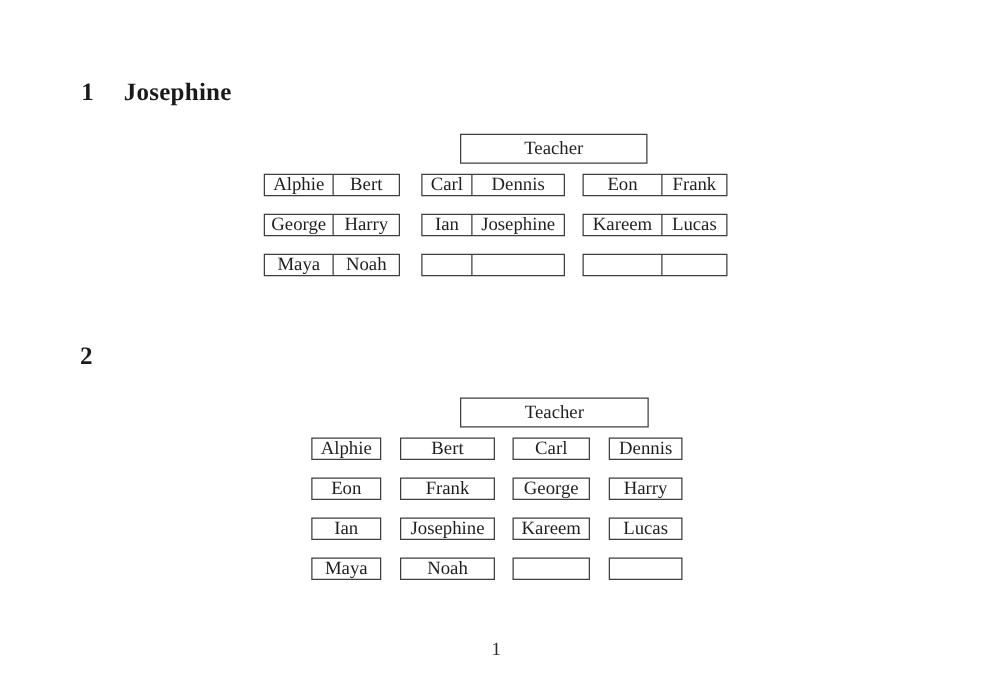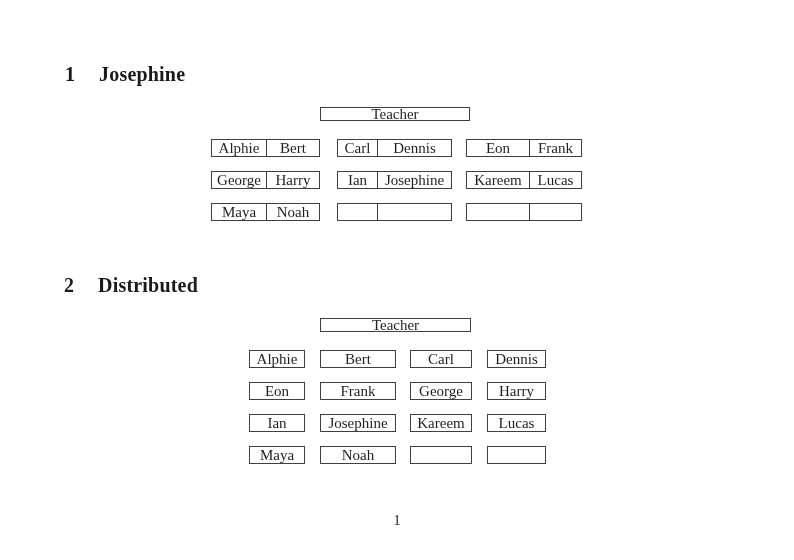--- a/index.html
+++ b/index.html
@@ -18,28 +18,29 @@
     font-weight: bold;
     font-size: 20px;
     line-height: 22px;
     color: #1a1a1a;
     letter-spacing: 0.2px;
   }
   .heading .num { width: 34px; }
   .teacher-box {
     position: absolute;
     box-sizing: border-box;
-    height: 14px;
+    height: 24px;
     border: 1px solid #3f3f3f;
     background: #ffffff;
     display: flex;
     align-items: center;
     justify-content: center;
     font-size: 15px;
     line-height: 15px;
+    margin-left: 48px;
   }
   .desk {
     position: absolute;
     box-sizing: border-box;
     height: 18px;
     border: 1px solid #3f3f3f;
     background: #ffffff;
     display: flex;
   }
   .desk .cell {
@@ -123,21 +124,20 @@
     <span class="cell l" style="width:63px">Kareem</span>
     <span class="cell r">Lucas</span>
   </div>
   <div class="desk" style="left:466px; top:203px; width:116px;">
     <span class="cell l" style="width:63px"></span>
     <span class="cell r"></span>
   </div>
 
   <div class="heading" style="left:64px; top:274px;">
     <span class="num">2</span>
-    <span class="ttl">Distributed</span>
   </div>
 
   <div class="teacher-box" style="left:320px; top:318px; width:151px;">
     <span>Teacher</span>
   </div>
 
   <div class="seat" style="left:249px; top:350px; width:56px;">Alphie</div>
   <div class="seat" style="left:320px; top:350px; width:76px;">Bert</div>
   <div class="seat" style="left:410px; top:350px; width:62px;">Carl</div>
   <div class="seat" style="left:487px; top:350px; width:59px;">Dennis</div>

